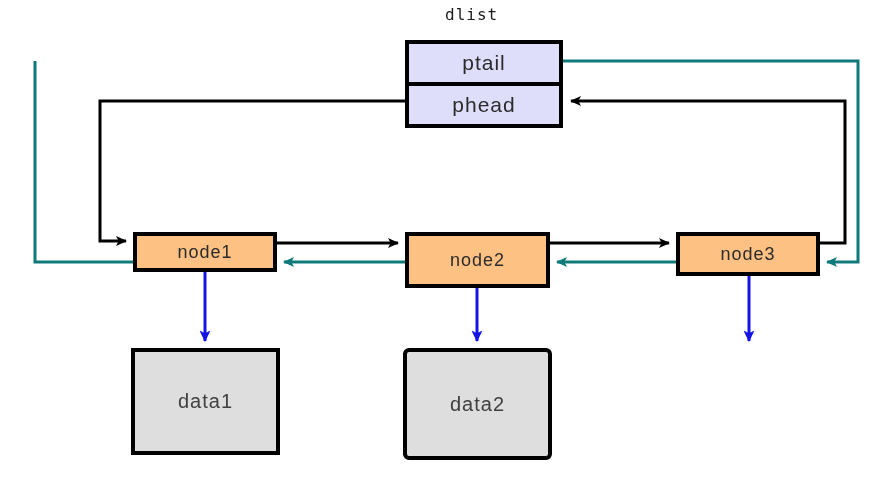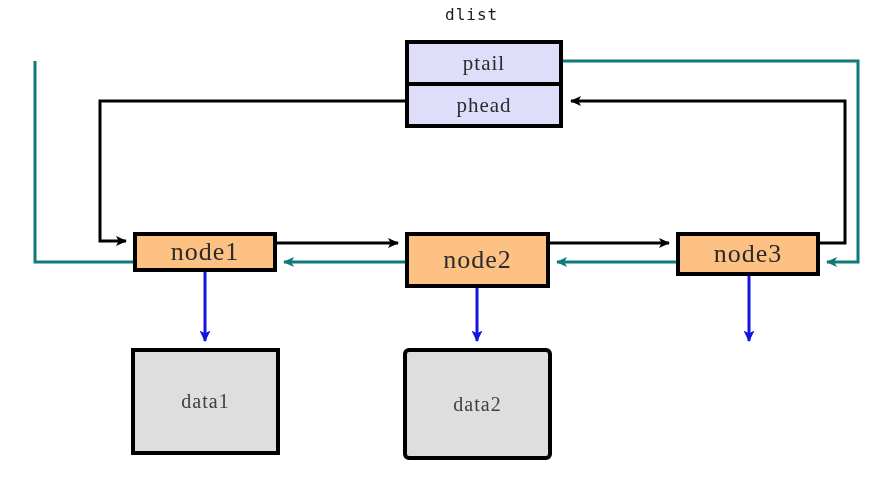--- a/index.html
+++ b/index.html
@@ -24,21 +24,21 @@
     width: 894px;
     height: 481px;
   }
   .box {
     position: absolute;
     box-sizing: border-box;
     display: flex;
     align-items: center;
     justify-content: center;
     color: #2b2b2b;
-    font-family: Liberation Serif, serif;
+    font-family: Liberation Sans, sans-serif;
     letter-spacing: 1px;
     z-index: 3;
   }
   .dlist-box {
     border: 4px solid #000000;
     background: #dedefa;
     flex-direction: column;
     padding: 0;
   }
   .dlist-cell {
@@ -48,21 +48,21 @@
     justify-content: center;
     font-size: 21px;
     box-sizing: border-box;
   }
   .dlist-cell.top {
     border-bottom: 4px solid #000000;
   }
   .node-box {
     border: 4px solid #000000;
     background: #fcc183;
-    font-size: 26px;
+    font-size: 18px;
   }
   .data-box {
     border: 4px solid #000000;
     background: #dededf;
     font-size: 20px;
     color: #404040;
   }
   .caption {
     position: absolute;
     font-size: 16px;

